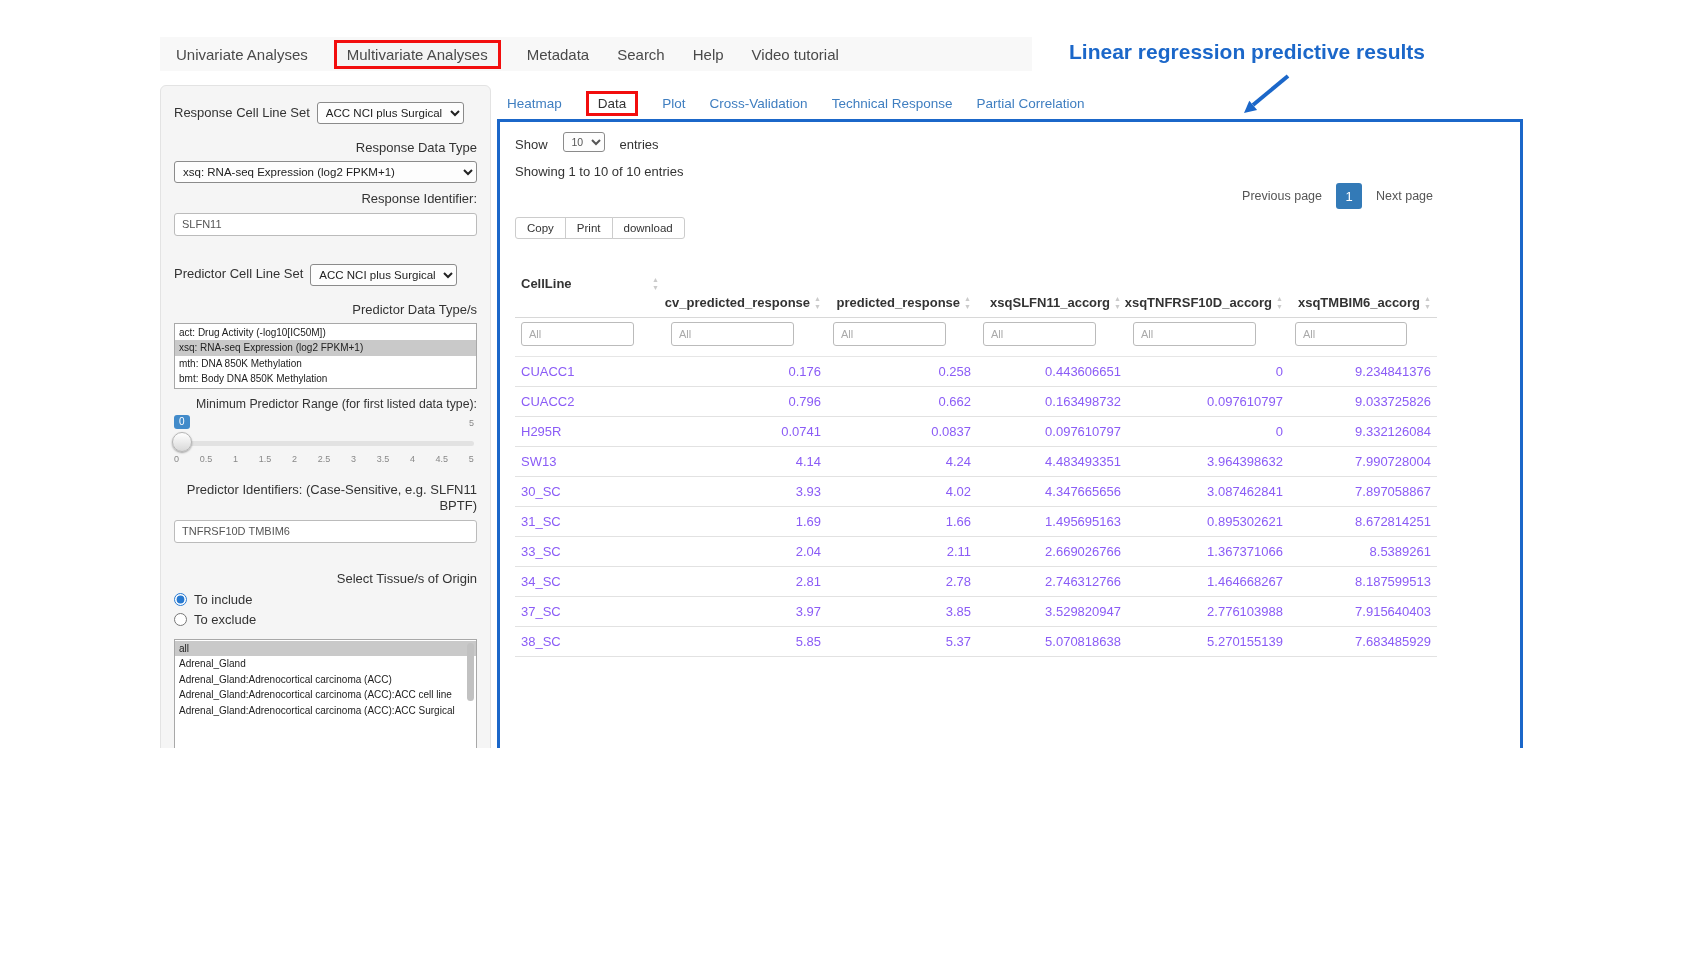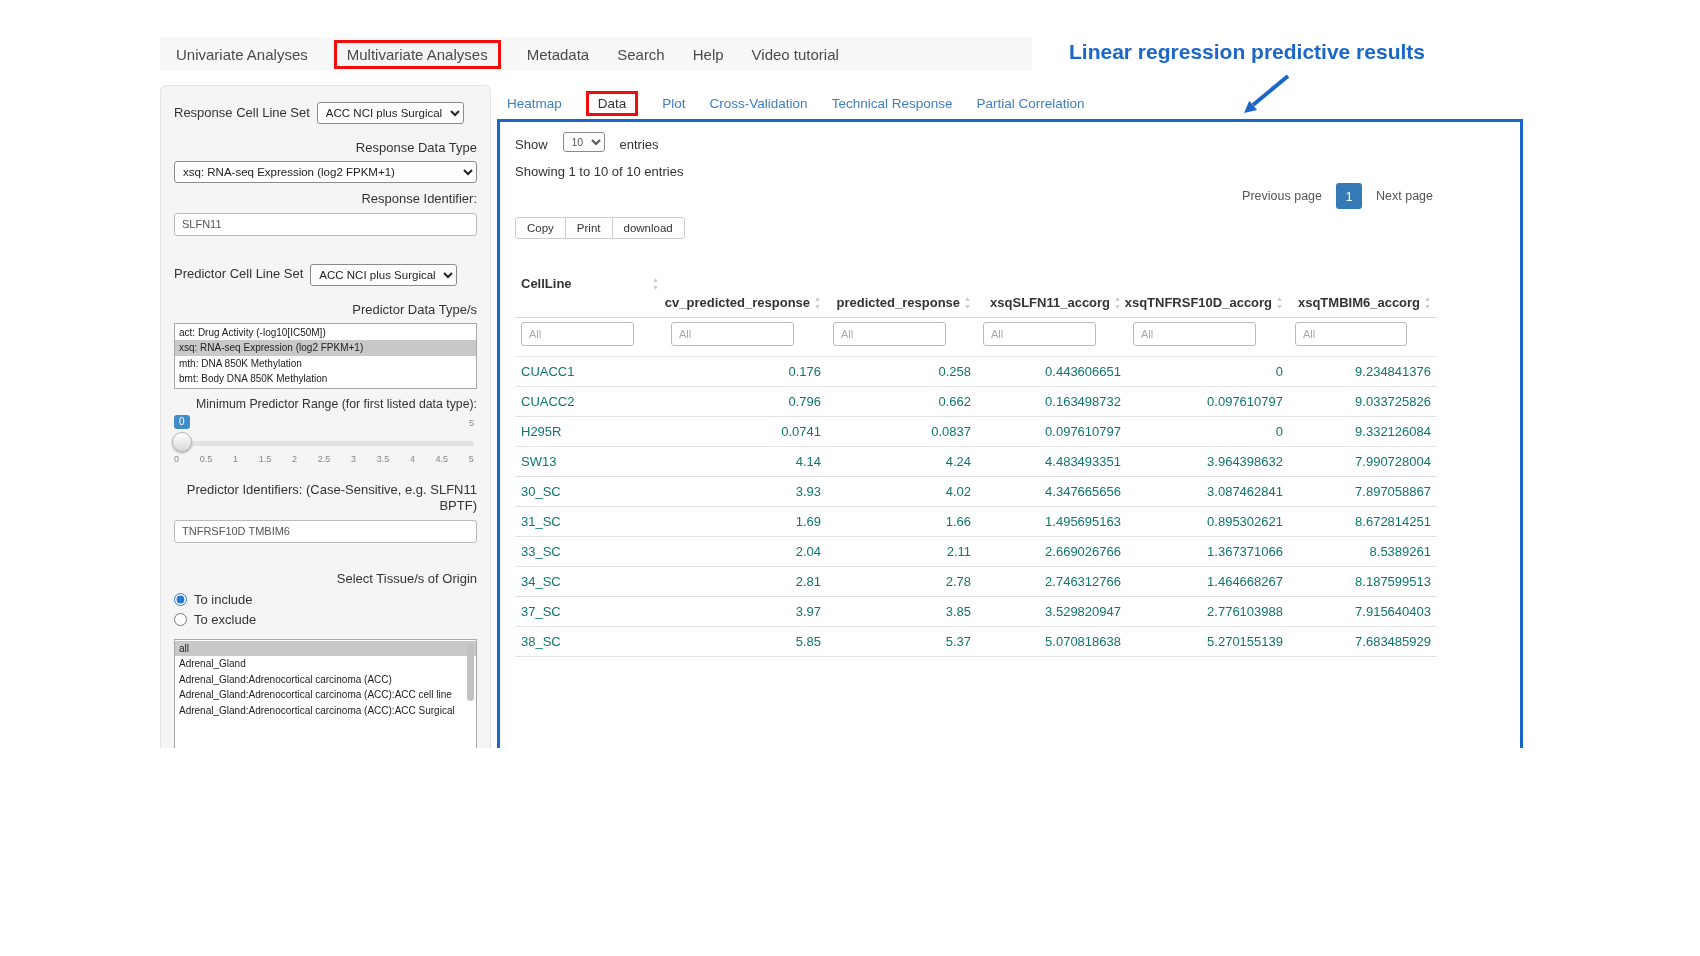--- a/index.html
+++ b/index.html
@@ -83,21 +83,21 @@
   .export-btn:first-child{border-radius:3px 0 0 3px;}
   .export-btn:last-child{border-radius:0 3px 3px 0;}
 
   table.data{border-collapse:collapse;table-layout:fixed;width:922px;font-size:13px;margin-top:4px;}
   table.data th{font-weight:bold;text-align:left;padding:7px 6px;border-bottom:1px solid #d8d8d8;}
   .th-inner{display:flex;align-items:center;justify-content:space-between;gap:4px;}
   .th-inner.right{justify-content:flex-end;margin-top:39px;}
   .sort-icon{display:inline-flex;flex-direction:column;line-height:1;color:#cbcbcb;font-size:7px;gap:1px;cursor:pointer;}
   tr.filter td{padding:4px 6px 10px;border-bottom:1px solid #e6e6e6;}
   tr.filter input{width:82%;max-width:142px;height:24px;}
-  tbody td{padding:7px 6px;border-bottom:1px solid #e2e2e2;color:#0f766e;white-space:nowrap;}
+  tbody td{padding:7px 6px;border-bottom:1px solid #e2e2e2;color:#8b5cf6;white-space:nowrap;}
   td.num{text-align:right;}
 </style>
 </head>
 <body>
 
 <div class="page">
 
   <div class="navbar">
       <div class="nav-item">Univariate Analyses</div>
       <div class="nav-item red-boxed">Multivariate Analyses</div>

